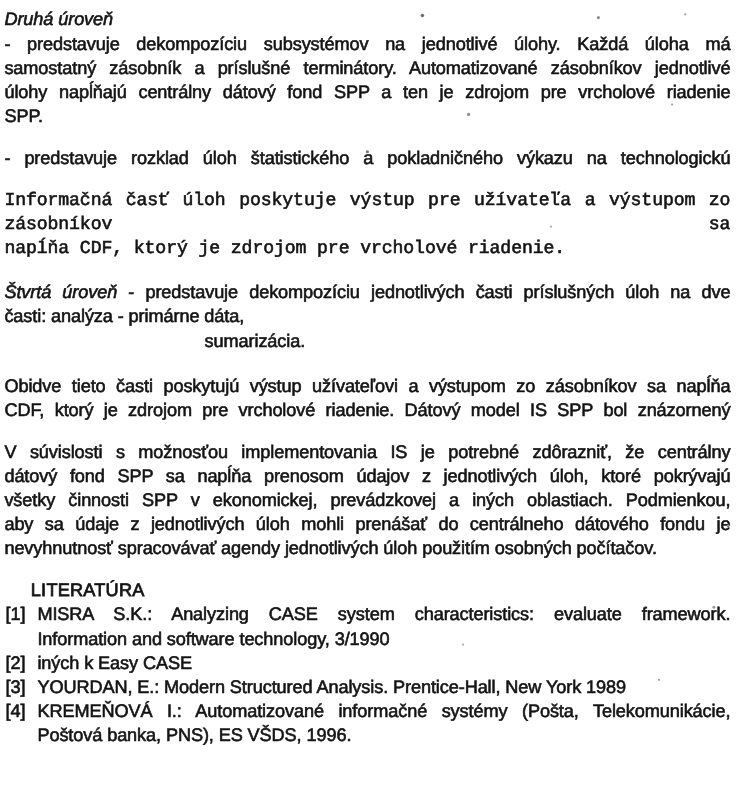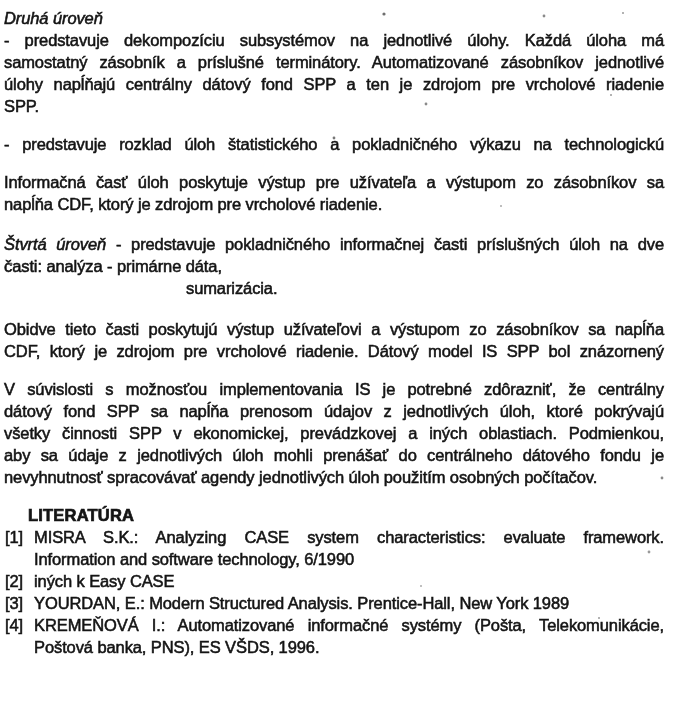--- a/index.html
+++ b/index.html
@@ -21,28 +21,28 @@
     line-height: 22px;
     letter-spacing: -0.1px;
     color: #141414;
     -webkit-text-stroke: 0.55px #141414;
     background: #ffffff;
   }
   .line { min-height: 22px; }
   .jl { text-align: justify; text-align-last: justify; }
   .italic { font-style: italic; }
   .para-p2 { margin-top: 16px; }
-  .para-p3 { margin-top: 16px; }
+  .para-p3 { margin-top: 16px; font-family: Liberation Mono, monospace; }
   .para-p4 { margin-top: 18px; }
   .para-p5 { margin-top: 19px; }
   .para-p6 { margin-top: 16px; }
   .lit     { margin-top: 16px; }
   .indent-sumarizacia { margin-left: 182px; }
   .lit-heading {
-    font-weight: bold;
+    font-weight: normal;
     -webkit-text-stroke: 0.7px #141414;
     letter-spacing: 0.2px;
     padding-left: 24px;
   }
   .ref { position: relative; padding-left: 30px; }
   .ref-num { position: absolute; left: 1px; top: 0; }
   
   .noise {
     position: absolute;
     top: 0; left: 0;
@@ -82,21 +82,21 @@
   <section class="para para-p2">
     <div class="line jl">- predstavuje rozklad úloh štatistického a pokladničného výkazu na technologickú</div>
   </section>
 
   <section class="para para-p3">
     <div class="line jl">Informačná časť úloh poskytuje výstup pre užívateľa a výstupom zo zásobníkov sa</div>
     <div class="line">napĺňa CDF, ktorý je zdrojom pre vrcholové riadenie.</div>
   </section>
 
   <section class="para para-p4">
-    <div class="line jl"><span class="italic">Štvrtá úroveň</span> <span>- predstavuje pokladničného informačnej časti príslušných úloh na dve</span></div>
+    <div class="line jl"><span class="italic">Štvrtá úroveň</span> <span>- predstavuje dekompozíciu jednotlivých časti príslušných úloh na dve</span></div>
     <div class="line">časti: analýza - primárne dáta,</div>
     <div class="line indent-sumarizacia">sumarizácia.</div>
   </section>
 
   <section class="para para-p5">
     <div class="line jl">Obidve tieto časti poskytujú výstup užívateľovi a výstupom zo zásobníkov sa napĺňa</div>
     <div class="line jl">CDF, ktorý je zdrojom pre vrcholové riadenie. Dátový model IS SPP bol znázornený</div>
   </section>
 
   <section class="para para-p6">
@@ -106,21 +106,21 @@
     <div class="line jl">aby sa údaje z jednotlivých úloh mohli prenášať do centrálneho dátového fondu je</div>
     <div class="line">nevyhnutnosť spracovávať agendy jednotlivých úloh použitím osobných počítačov.</div>
   </section>
 
   <section class="lit">
     <div class="line lit-heading">LITERATÚRA</div>
 
     <div class="ref">
       <span class="ref-num">[1]</span>
       <div class="line jl">MISRA S.K.: Analyzing CASE system characteristics: evaluate framework.</div>
-      <div class="line">Information and software technology, 6/1990</div>
+      <div class="line">Information and software technology, 3/1990</div>
     </div>
 
     <div class="ref">
       <span class="ref-num">[2]</span>
       <div class="line">iných k Easy CASE</div>
     </div>
 
     <div class="ref">
       <span class="ref-num">[3]</span>
       <div class="line">YOURDAN, E.: Modern Structured Analysis. Prentice-Hall, New York 1989</div>

